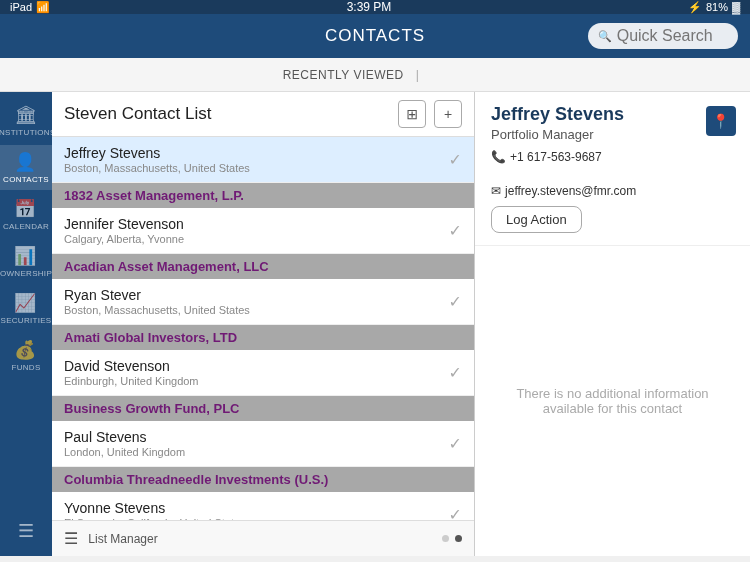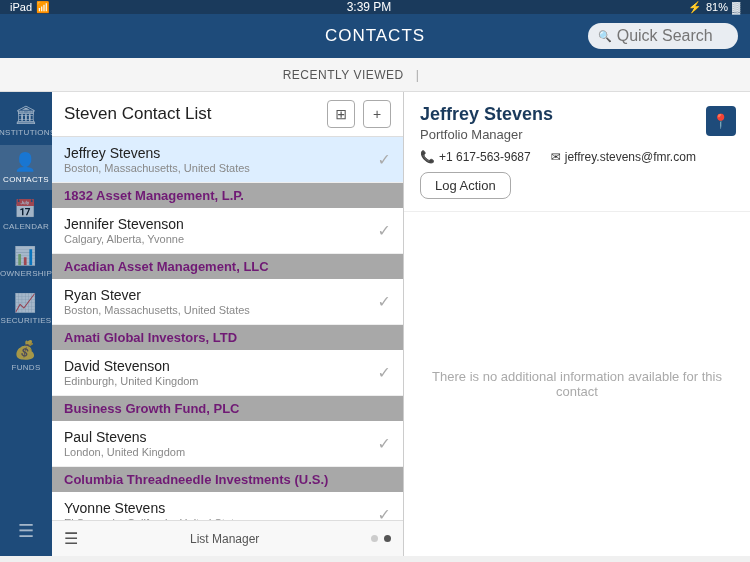--- a/index.html
+++ b/index.html
@@ -96,21 +96,21 @@
       font-size: 9px;
       gap: 2px;
     }
     .nav-item.active { color: white; background: rgba(255,255,255,0.15); }
     .nav-icon { font-size: 18px; }
     .nav-label { font-size: 8px; letter-spacing: 0.3px; text-align: center; }
     .nav-bottom { margin-top: auto; padding-bottom: 8px; }
 
     
     .contact-list-panel {
-      width: 352px;
+      width: 423px;
       background: white;
       border-right: 1px solid #ccc;
       display: flex;
       flex-direction: column;
       overflow: hidden;
     }
     .list-header {
       display: flex;
       align-items: center;
       padding: 8px 12px;
@@ -237,21 +237,21 @@
     .list-footer {
       border-top: 1px solid #ddd;
       padding: 6px 12px;
       display: flex;
       align-items: center;
       gap: 10px;
       background: #f8f8f8;
       height: 36px;
     }
     .footer-icon { font-size: 16px; color: #555; }
-    .footer-label { font-size: 12px; color: #555; flex: 1; text-align: center; }
+    .footer-label { font-size: 12px; color: #555; flex: 1; }
     .footer-dots { display: flex; gap: 6px; align-items: center; }
     .footer-dot { width: 7px; height: 7px; border-radius: 50%; background: #ccc; }
     .footer-dot.active { background: #555; }
   </style>
 </head>
 <body>
 
 <div class="status-bar">
   <div class="status-left">
     <span>iPad</span>

